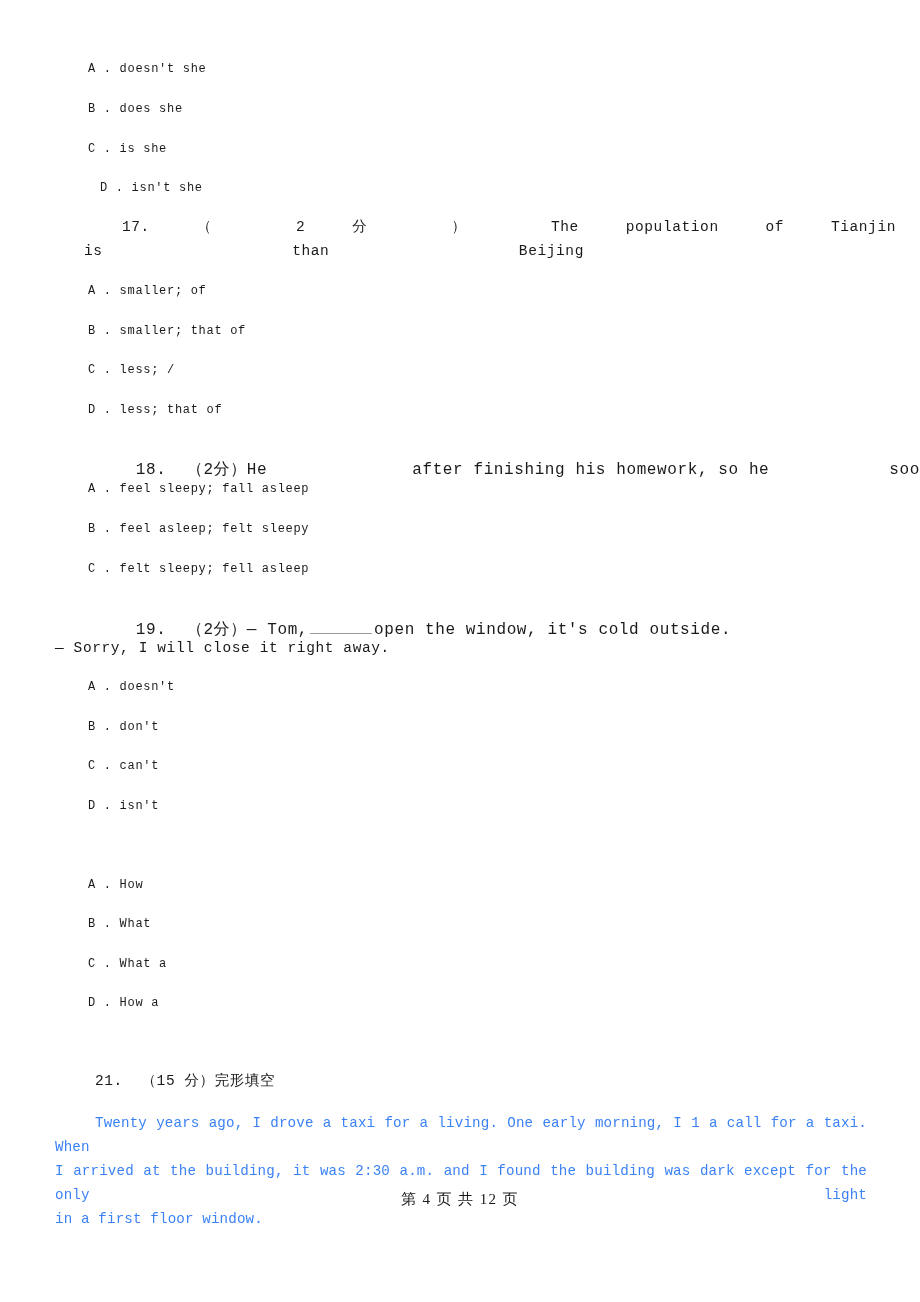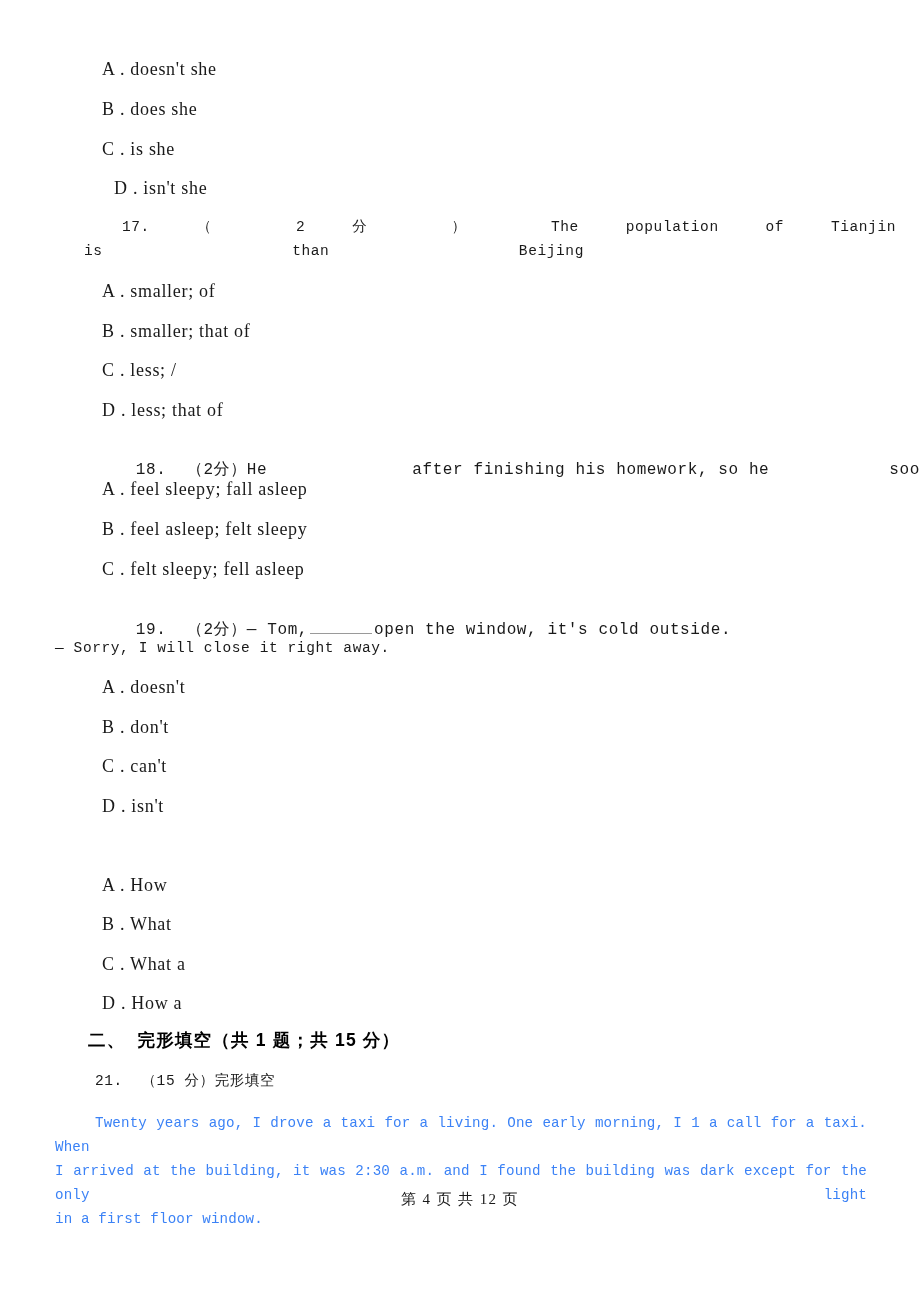--- a/index.html
+++ b/index.html
@@ -29,24 +29,23 @@
     font-family: "Liberation Mono", "DejaVu Sans Mono", monospace;
     font-size: 14.5px;
     line-height: 20px;
     letter-spacing: 0.6px;
     white-space: pre;
     color: #1a1a1a;
   }
 
   
   .option {
-    left: 102px;
-    font-size: 18px;
+    left: 88px;
+    font-size: 12px;
     letter-spacing: 0.7px;
-    font-family: Liberation Serif, serif;
   }
 
   
   .stem {
     left: 95px;
     font-size: 16px;
   }
 
   
   .justified {
@@ -174,21 +173,20 @@
   <div class="line option" style="top:717px;text-align:center;">B . don't</div>
   <div class="line option" style="top:756px;">C . can't</div>
   <div class="line option" style="top:796px;">D . isn't</div>
 
 
   <div class="line option" style="top:875px;">A . How</div>
   <div class="line option" style="top:914px;">B . What</div>
   <div class="line option" style="top:954px;">C . What a</div>
   <div class="line option" style="top:993px;">D . How a</div>
 
-  <div class="section-heading" style="top:1028px;">二、  完形填空（共 1 题；共 15 分）</div>
 
   <div class="line" style="left:95px; top:1071px; font-size:14.5px;">21.  （15 分）完形填空</div>
 
   <div class="passage" style="top:1111px;">
     <div style="text-align:justify; text-align-last:justify;">
       <span class="first-indent"></span><span>Twenty years ago, I drove a taxi for a living. One early morning, I 1  a call for a taxi. When</span>
     </div>
     <div style="text-align:justify; text-align-last:justify;">
       <span>I arrived at the building, it was 2:30 a.m. and I found the building was dark except for the only light</span>
     </div>

